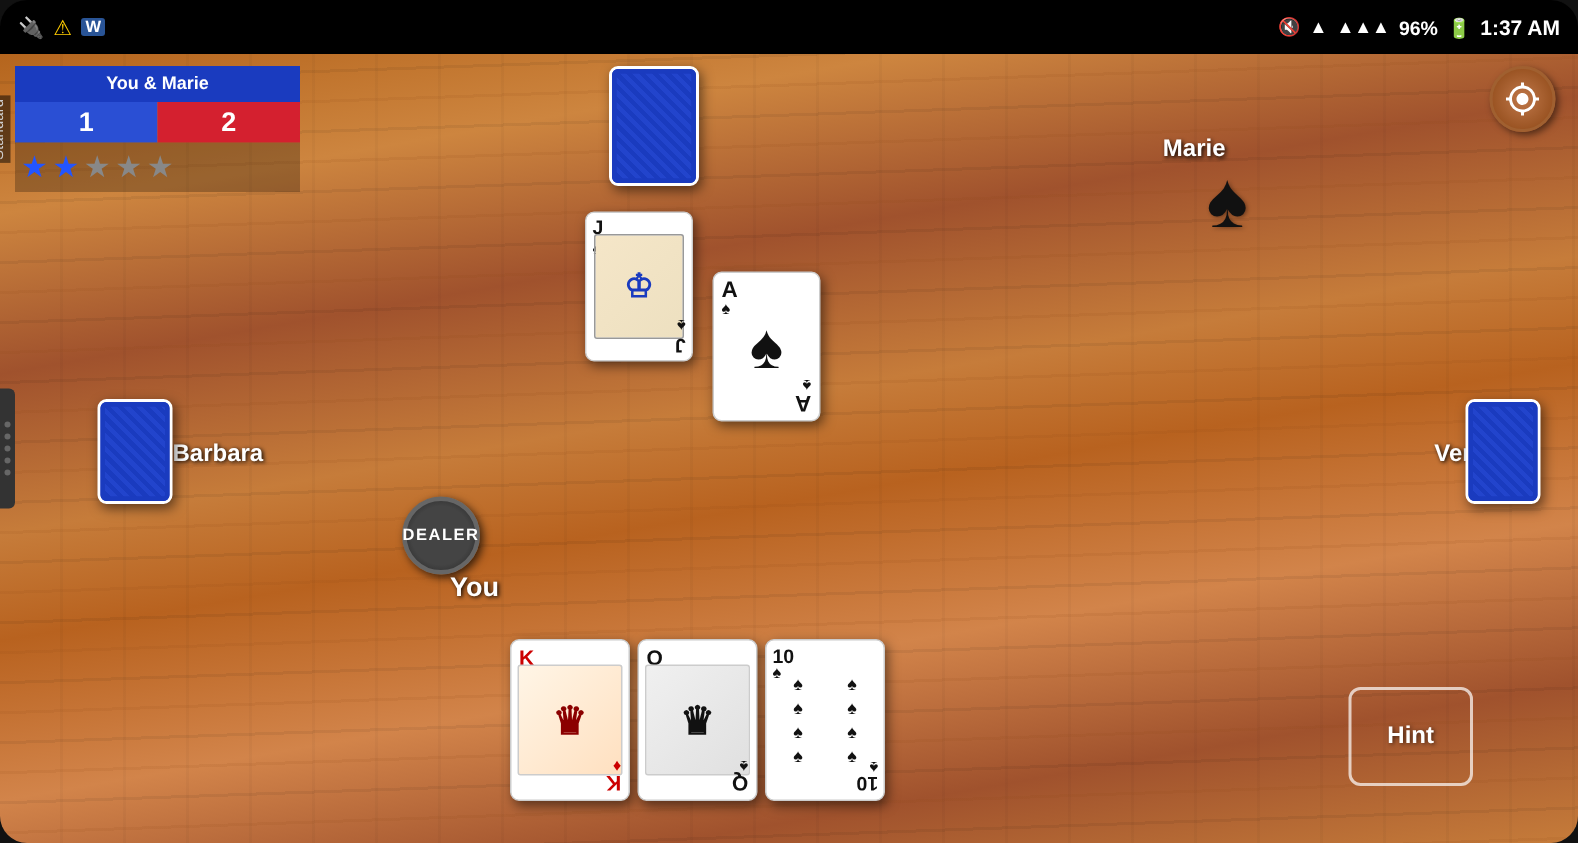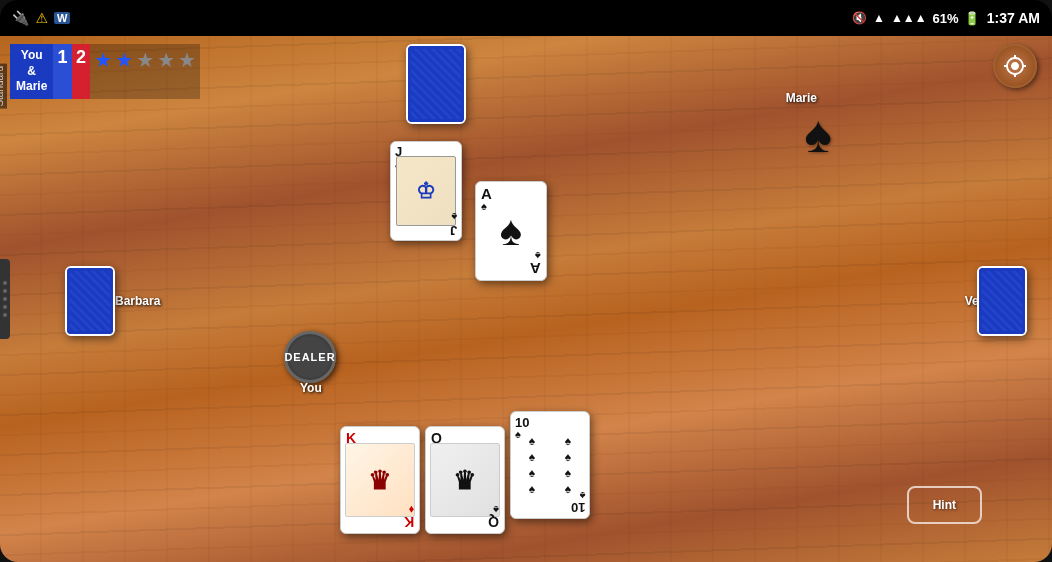--- a/index.html
+++ b/index.html
@@ -92,21 +92,21 @@
       );
       pointer-events: none;
     }
 
     
     #score-panel {
       position: absolute;
       top: 8px;
       left: 10px;
       display: flex;
-      flex-direction: row;
+      flex-direction: column;
       width: 190px;
     }
     #score-panel .side-label {
       position: absolute;
       left: -18px;
       top: 20px;
       writing-mode: vertical-rl;
       transform: rotate(180deg);
       font-size: 10px;
       color: #ccc;
@@ -216,21 +216,21 @@
     }
     #queen-spades {
       width: 80px;
       height: 108px;
       bottom: 28px;
       left: 425px;
     }
     #ten-spades {
       width: 80px;
       height: 108px;
-      bottom: 43px;
+      bottom: 28px;
       left: 510px;
     }
 
     
     .card-rank-top {
       position: absolute;
       top: 4px;
       left: 5px;
       font-size: 15px;
       line-height: 1;
@@ -264,38 +264,38 @@
       right: 220px;
       font-size: 52px;
       color: #111;
       text-shadow: 1px 1px 3px rgba(0,0,0,0.4);
     }
 
     
     .player-label {
       position: absolute;
       color: #fff;
-      font-size: 12px;
+      font-size: 16px;
       font-weight: bold;
       text-shadow: 1px 1px 3px #000;
     }
 
     
     #dealer-chip {
       position: absolute;
       width: 52px;
       height: 52px;
       border-radius: 50%;
       background: radial-gradient(circle, #444 60%, #222 100%);
       border: 3px solid #666;
       display: flex;
       align-items: center;
       justify-content: center;
       top: 295px;
-      left: 284px;
+      left: 268px;
       box-shadow: 2px 2px 6px rgba(0,0,0,0.7);
     }
     #dealer-chip .chip-text {
       color: #fff;
       font-size: 11px;
       font-weight: bold;
       letter-spacing: 1px;
       text-align: center;
     }
 
@@ -315,26 +315,26 @@
       font-size: 18px;
       font-weight: bold;
       text-shadow: 1px 1px 4px rgba(0,0,0,0.8);
     }
 
     
     #hint-btn {
       position: absolute;
       bottom: 38px;
       right: 70px;
-      padding: 10px 24px;
+      padding: 22px 24px;
       background: transparent;
       border: 2px solid rgba(255,255,255,0.7);
       border-radius: 8px;
       color: #fff;
-      font-size: 12px;
+      font-size: 16px;
       font-weight: bold;
       cursor: pointer;
       text-shadow: 1px 1px 3px rgba(0,0,0,0.6);
     }
 
     
     #settings-btn {
       position: absolute;
       top: 8px;
       right: 15px;
@@ -419,21 +419,21 @@
   <div id="status-bar">
     <div class="status-left">
       <span class="status-icon">🔌</span>
       <span class="status-icon" style="color:#ffcc00">⚠</span>
       <span class="status-icon" style="background:#295496;color:#fff;padding:0 3px;font-size:11px;font-weight:bold;border-radius:2px">W</span>
     </div>
     <div class="status-right">
       <span style="font-size:12px">🔇</span>
       <span style="font-size:12px">▲</span>
       <span style="font-size:12px">▲▲▲</span>
-      <span style="font-size:13px">61%</span>
+      <span style="font-size:13px">96%</span>
       <span style="font-size:13px">🔋</span>
       <span style="font-size:14px;font-weight:bold">1:37 AM</span>
     </div>
   </div>
 
   <div id="game-area">
 
     <div class="side-grip">
       <div class="grip-dot"></div>
       <div class="grip-dot"></div>
@@ -499,21 +499,21 @@
     <div class="card" id="ace-spades">
       <span class="card-rank-top black">A<span class="card-suit-small">♠</span></span>
       <span class="card-suit-center black" style="font-size:42px">♠</span>
       <span class="card-rank-bottom black">A<span class="card-suit-small">♠</span></span>
     </div>
 
     <div id="dealer-chip">
       <span class="chip-text">DEALER</span>
     </div>
 
-    <span class="player-label" style="top:345px;left:300px;font-size:12px;">You</span>
+    <span class="player-label" style="top:345px;left:300px;font-size:18px;">You</span>
 
 
     <div class="card" id="king-diamonds">
       <span class="card-rank-top red" style="position:absolute;top:4px;left:5px;font-size:14px;font-weight:bold">K<span style="display:block;font-size:11px">♦</span></span>
       <div style="position:absolute;inset:16px 4px 16px 4px;border:1px solid #ccc;background:linear-gradient(135deg,#fff5e6,#ffe0c0);display:flex;align-items:center;justify-content:center;border-radius:2px;">
         <span style="font-size:26px;color:#8B0000">♛</span>
       </div>
       <span class="card-rank-bottom red" style="position:absolute;bottom:4px;right:5px;font-size:14px;font-weight:bold;transform:rotate(180deg)">K<span style="display:block;font-size:11px">♦</span></span>
     </div>
 

